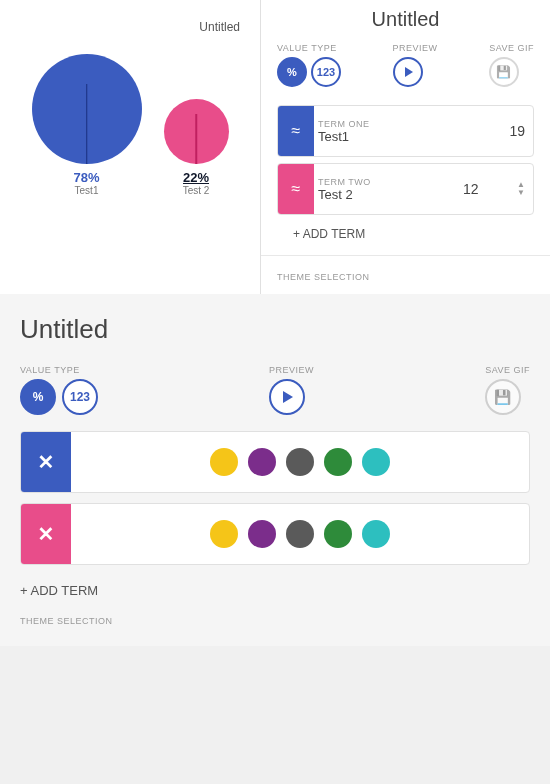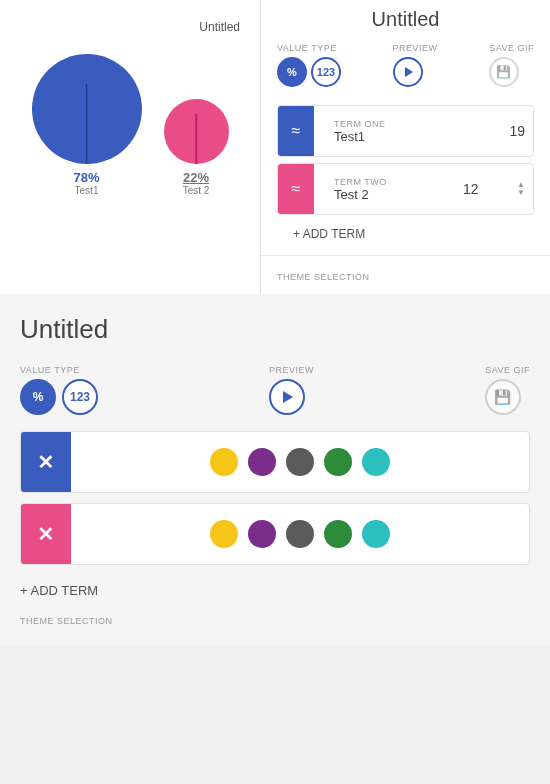--- a/index.html
+++ b/index.html
@@ -81,21 +81,21 @@
     }
     .circle-label {
       margin-top: 6px;
       text-align: center;
     }
     .circle-pct {
       font-size: 13px;
       font-weight: bold;
     }
     .blue-pct { color: #3b5cbf; }
-    .pink-pct { color: #737373; text-decoration: underline; }
+    .pink-pct { color: #0f172a; text-decoration: underline; }
     .circle-name {
       font-size: 10px;
       color: #777;
     }
 
     
     .right-panel {
       width: 290px;
       background: #fff;
       border-left: 1px solid #e0e0e0;
@@ -191,21 +191,21 @@
       display: flex;
       align-items: center;
       justify-content: center;
       color: white;
       font-size: 16px;
     }
     .blue-bar { background: #3b5cbf; }
     .pink-bar { background: #e84d8a; }
     .term-info {
       flex: 1;
-      padding: 6px 20px;
+      padding: 6px 4px;
     }
     .term-label {
       font-size: 9px;
       color: #999;
       text-transform: uppercase;
       letter-spacing: 0.5px;
     }
     .term-name {
       font-size: 13px;
       color: #444;

